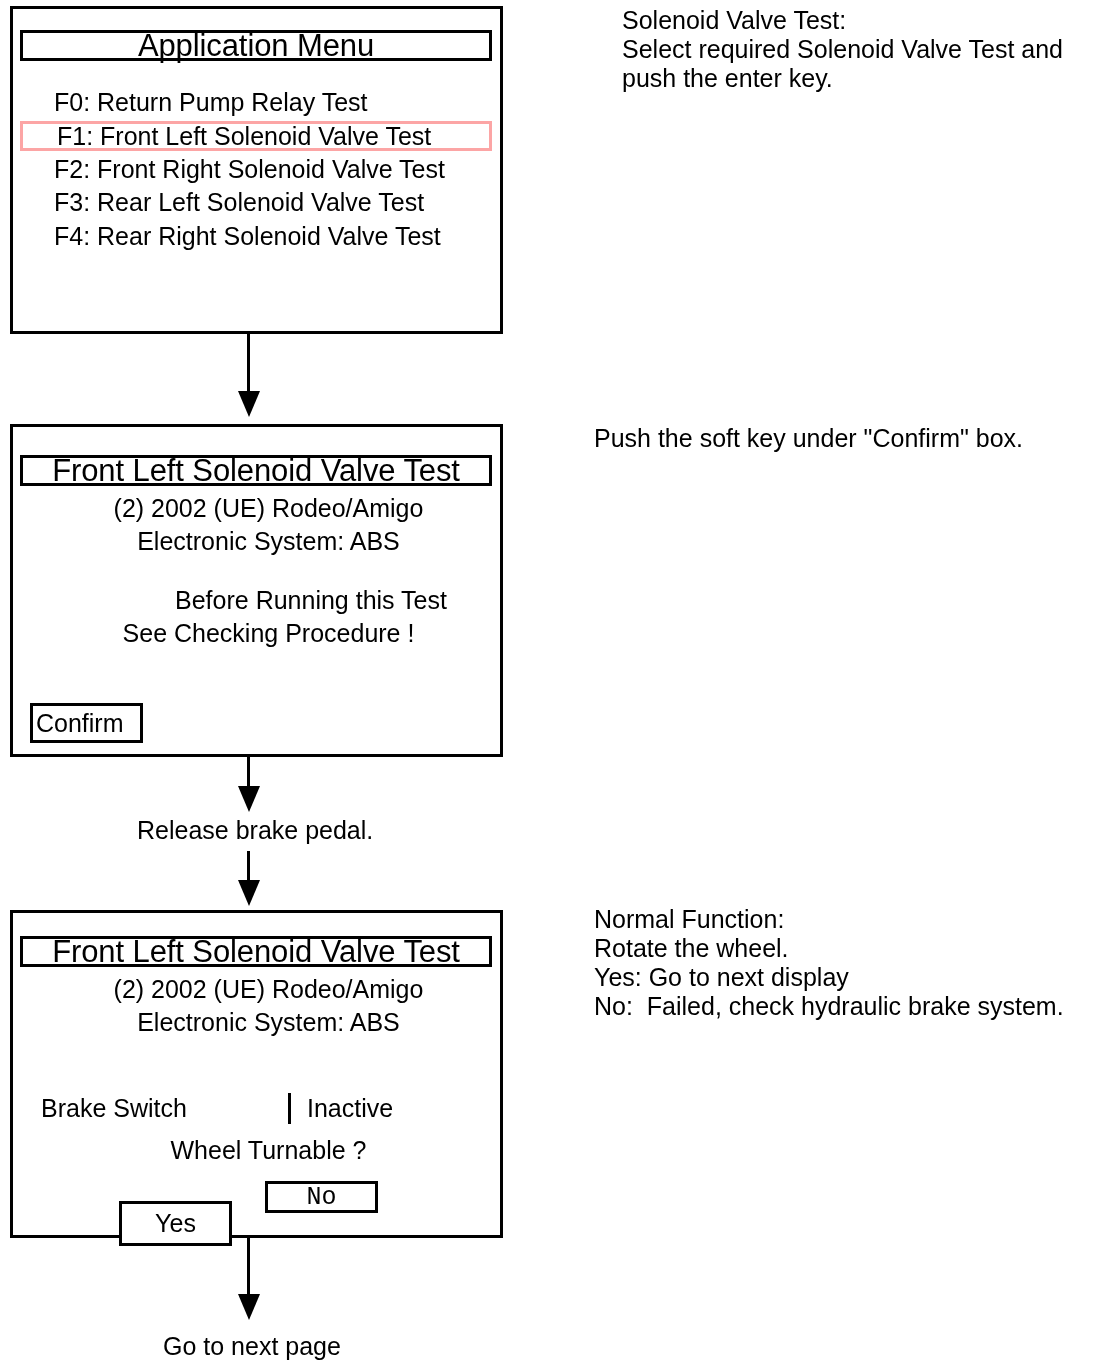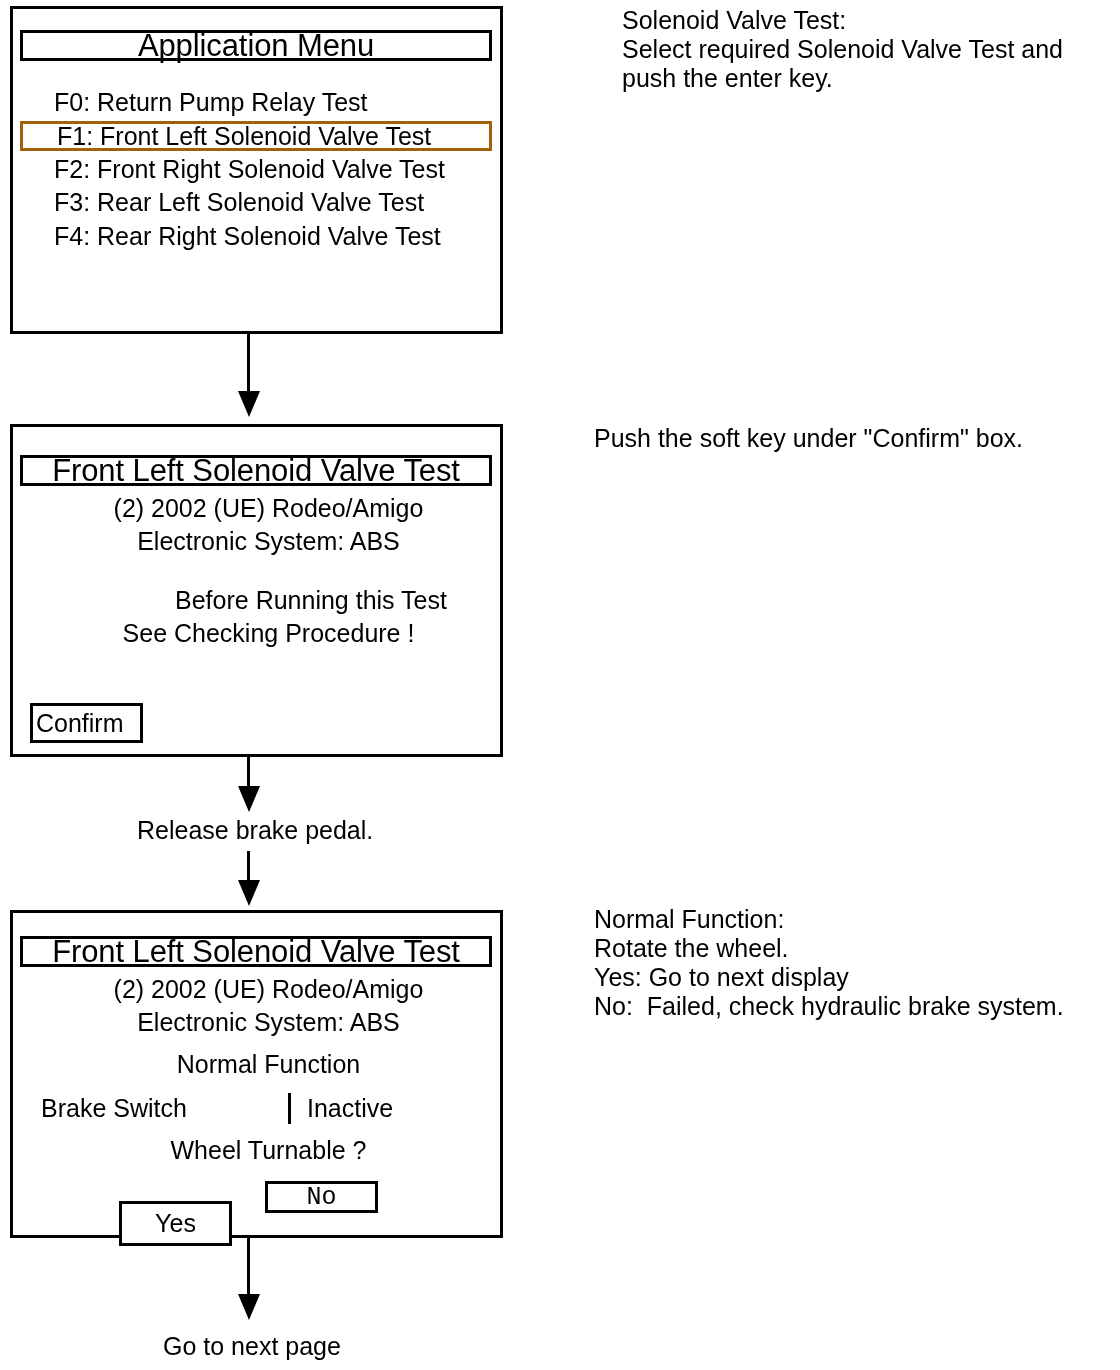--- a/index.html
+++ b/index.html
@@ -41,21 +41,21 @@
   }
 
   
   .menu-item {
     position: absolute;
     font-size: 25px;
     line-height: 1;
     white-space: nowrap;
   }
   .menu-item.selected {
-    border: 3px solid #a16207;
+    border: 3px solid #fca5a5;
     box-sizing: border-box;
     background: #fff;
     display: flex;
     align-items: center;
   }
 
   
   .screen-line {
     position: absolute;
     width: 100%;
@@ -197,21 +197,20 @@
   <div class="conn-head" style="left:238px; top:880px;"></div>
 
   <div class="screen" style="left:10px; top:910px; width:493px; height:328px;"></div>
 
   <div class="screen-title" style="left:20px; top:936px; width:472px; height:31px;">
     <span>Front Left Solenoid Valve Test</span>
   </div>
 
   <div class="screen-line" style="left:10px; top:977px; width:493px;">(2) 2002  (UE) Rodeo/Amigo</div>
   <div class="screen-line" style="left:10px; top:1010px; width:493px;">Electronic System: ABS</div>
-  <div class="screen-line" style="left:10px; top:1052px; width:493px;">Normal Function</div>
 
   <div class="kv-key" style="left:41px; top:1096px;">Brake Switch</div>
   <div class="kv-sep" style="left:288px; top:1093px; height:31px;"></div>
   <div class="kv-val" style="left:307px; top:1096px;">Inactive</div>
 
   <div class="screen-line" style="left:10px; top:1138px; width:493px;">Wheel Turnable ?</div>
 
   <div class="softkey" style="left:119px; top:1181px; width:113px; height:45px;margin-top:20px;">
     <span>Yes</span>
   </div>

